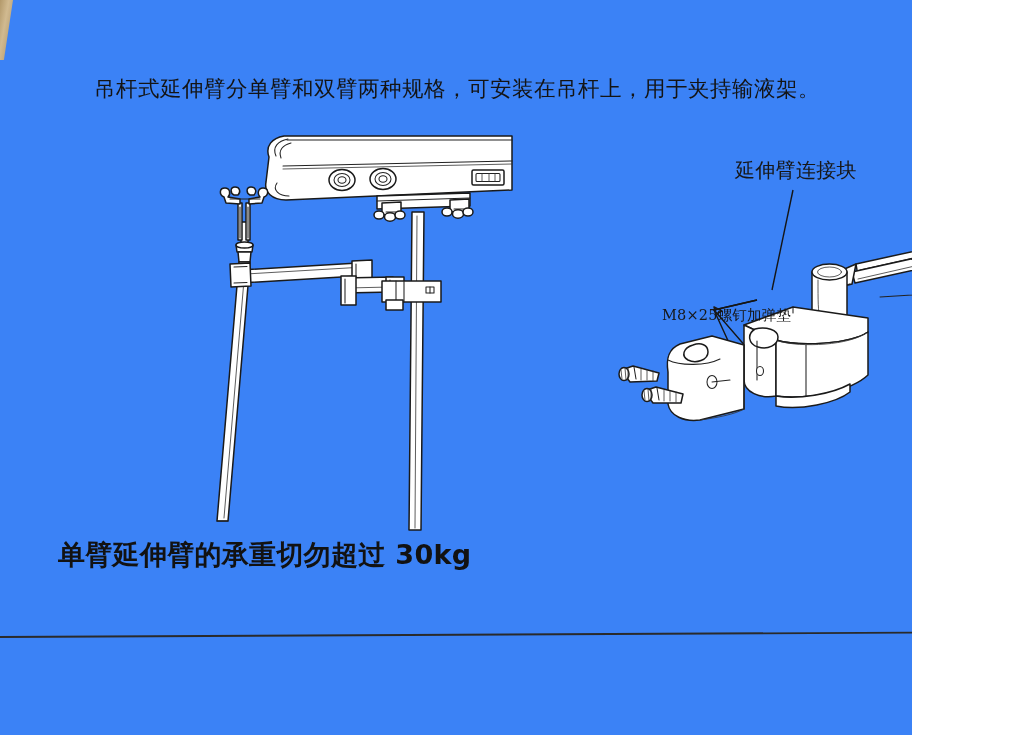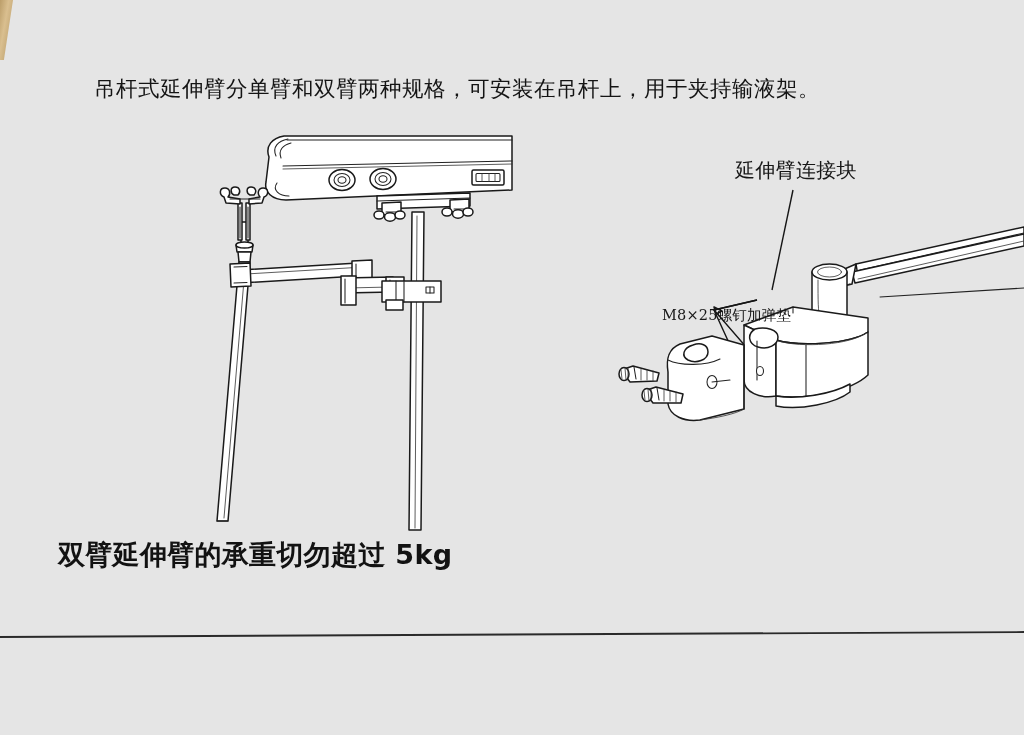--- a/index.html
+++ b/index.html
@@ -3,23 +3,23 @@
 <meta charset="utf-8">
 <title>Extension Arm Manual Page</title>
 <style>
   html, body {
     margin: 0;
     padding: 0;
     background: #ffffff;
   }
   #page {
     position: relative;
-    width: 1024px;
+    width: 912px;
     height: 735px;
-    background: #e5e5e5;
+    background: #3b82f6;
     overflow: hidden;
     font-family: "DejaVu Sans", "Liberation Sans", sans-serif;
   }
 
   
   .scan-edge {
     position: absolute;
     left: 0;
     top: 0;
     width: 13px;
@@ -312,20 +312,20 @@
 
     <g>
       <path d="M0 637 L 1024 632" fill="none" stroke="#2a2a2a" stroke-width="1.8"></path>
     </g>
   </svg>
   </div>
 
   <div class="intro-line">吊杆式延伸臂分单臂和双臂两种规格，可安装在吊杆上，用于夹持输液架。</div>
 
   <div class="warning-block">
-    <span class="wl">双臂延伸臂的承重切勿超过 5kg</span>
+    <span class="wl">单臂延伸臂的承重切勿超过 30kg</span>
   </div>
 
   <div class="callout callout-block-label">延伸臂连接块</div>
 
   <div class="callout callout-screw-label">M8×25螺钉加弹垫</div>
 
 </div>
 
 </body></html>

